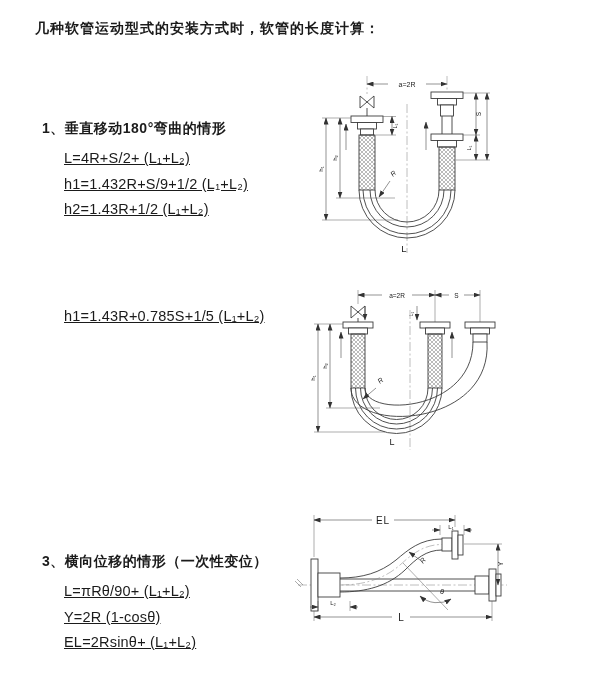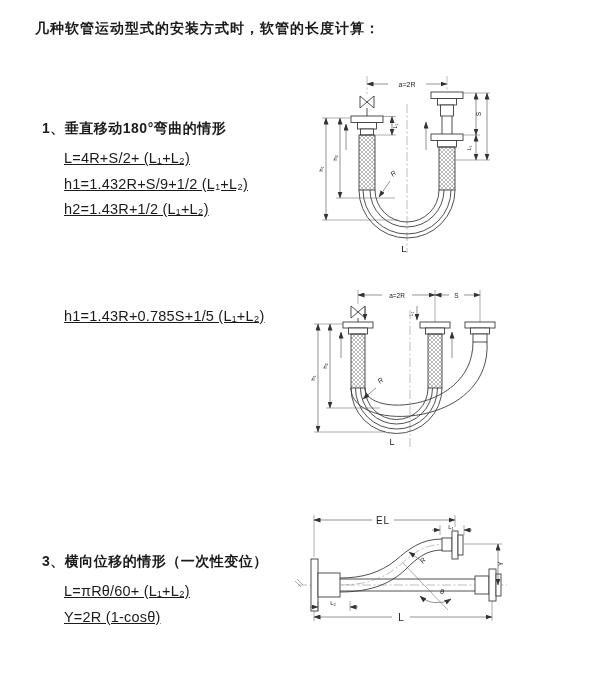--- a/index.html
+++ b/index.html
@@ -32,22 +32,23 @@
     <div class="formula">h1=1.432R+S/9+1/2 (L₁+L₂)</div>
     <div class="formula">h2=1.43R+1/2 (L₁+L₂)</div>
   </div>
 
   <div class="sec s2">
     <div class="formula">h1=1.43R+0.785S+1/5 (L₁+L₂)</div>
   </div>
 
   <div class="sec s3">
     <div class="heading">3、横向位移的情形（一次性变位）</div>
-    <div class="formula">L=πRθ/60+ (L₁+L₂)</div>
+    <div class="formula">L=πRθ/90+ (L₁+L₂)</div>
     <div class="formula">Y=2R (1-cosθ)</div>
+    <div class="formula">EL=2Rsinθ+ (L₁+L₂)</div>
   </div>
 
   <svg class="dia d1" width="235" height="190" viewBox="0 0 235 190">
     <defs>
       <marker id="a1" markerUnits="userSpaceOnUse" markerWidth="7" markerHeight="5" refX="6.5" refY="2.5" orient="auto-start-reverse">
         <path d="M0,0 L7,2.5 L0,5 z" fill="#333"></path>
       </marker>
       <pattern id="b1" width="4" height="4" patternUnits="userSpaceOnUse">
         <path d="M0,4 L4,0 M0,0 L4,4" stroke="#666" stroke-width="0.45"></path>
       </pattern>

